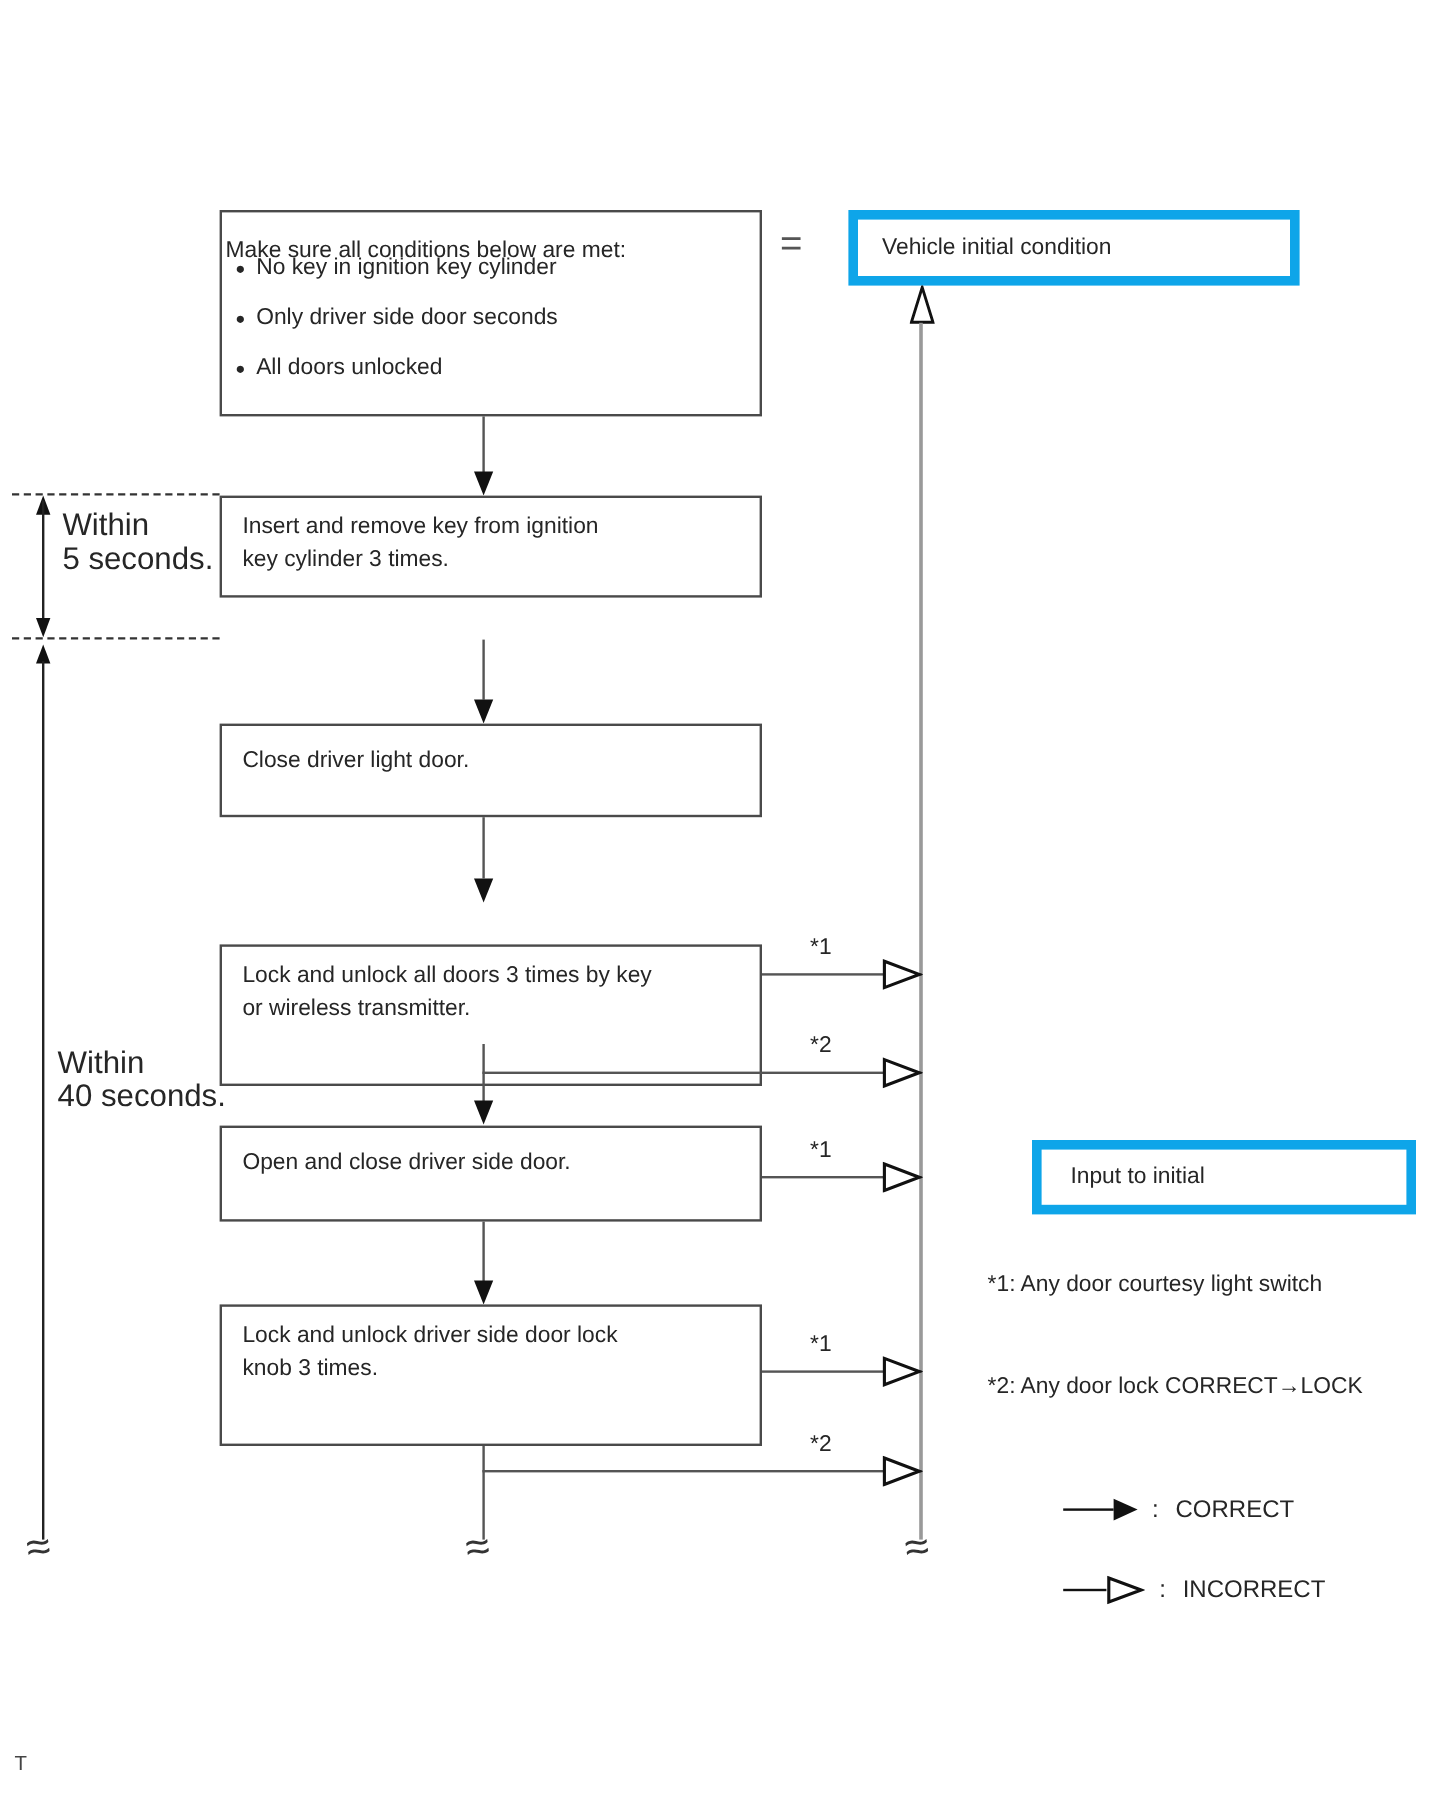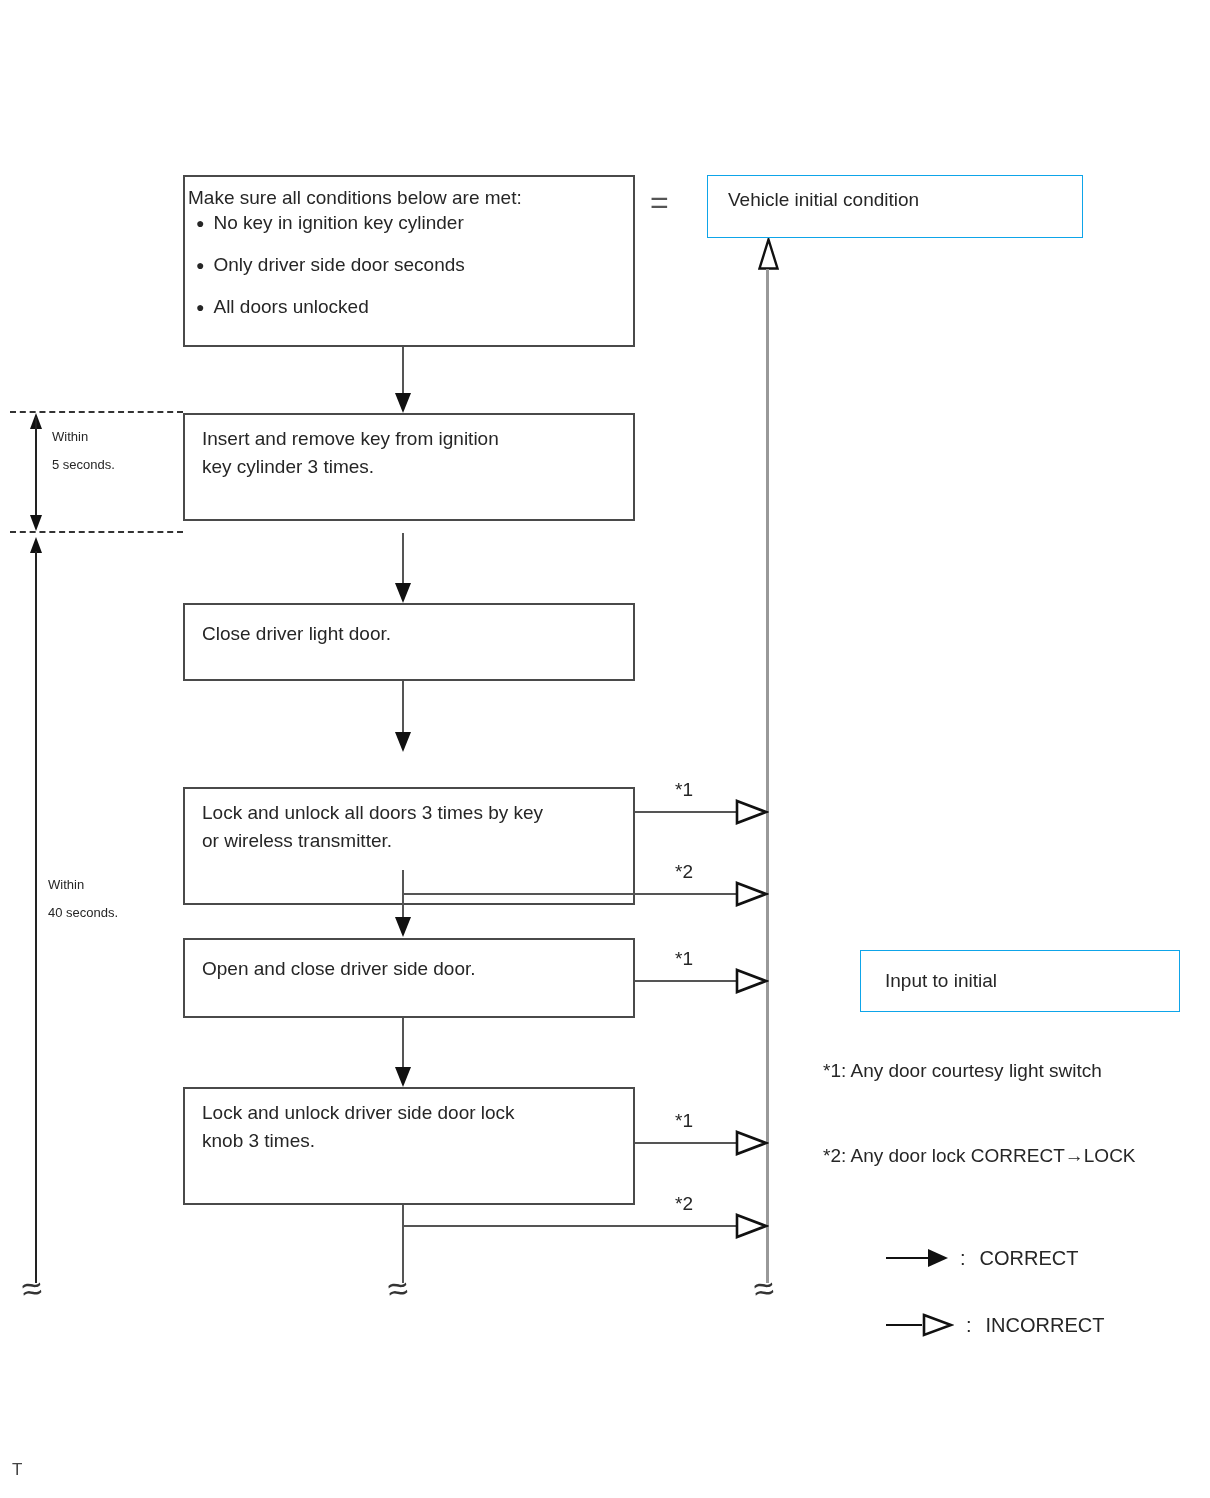--- a/index.html
+++ b/index.html
@@ -7,37 +7,37 @@
     position:relative;width:1210px;height:1498px;background:#ffffff;overflow:hidden;
     font-family:"Liberation Sans","DejaVu Sans",sans-serif;color:#262626;
   }
   .box{
     position:absolute;box-sizing:border-box;width:452px;background:#fff;
     border:2px solid #4a4a4a;font-size:19px;line-height:28px;
   }
   .step{padding:10px 18px 0 17px;}
   .pad15{padding-top:15px;}
   .sidebox{
-    position:absolute;box-sizing:border-box;background:#fff;border:1px solid #0ea5e9;
+    position:absolute;box-sizing:border-box;background:#fff;border:8px solid #0ea5e9;
     font-size:19px;line-height:24px;
   }
-  .cond-title{position:absolute;top:7px;left:3px;white-space:nowrap;}
+  .cond-title{position:absolute;top:18px;left:3px;white-space:nowrap;}
   .cond-row{position:absolute;left:11px;display:flex;align-items:center;gap:9px;white-space:nowrap;}
   .bullet{font-size:14px;line-height:22px;}
   .vline{position:absolute;width:2px;background:#555;}
   .hline{position:absolute;height:2px;background:#555;}
   .grayline{position:absolute;width:3px;background:#999;}
   .dash{position:absolute;height:0;border-top:2px dashed #333;}
   .mline{position:absolute;width:2px;background:#222;}
   .tri-down{position:absolute;width:0;height:0;border-left:8px solid transparent;border-right:8px solid transparent;border-top:20px solid #111;}
   .tri-up-s{position:absolute;width:0;height:0;border-left:6px solid transparent;border-right:6px solid transparent;border-bottom:16px solid #111;}
   .tri-down-s{position:absolute;width:0;height:0;border-left:6px solid transparent;border-right:6px solid transparent;border-top:16px solid #111;}
   .hollow{position:absolute;}
   .star{position:absolute;width:44px;text-align:center;font-size:19px;}
-  .timer{position:absolute;font-size:13px;line-height:28px;white-space:nowrap;}
+  .timer{position:absolute;font-size:26px;line-height:28px;white-space:nowrap;}
   .footnote{position:absolute;font-size:19px;line-height:29px;white-space:nowrap;}
   .squig{position:absolute;font-size:36px;color:#333;transform:rotate(-8deg);line-height:36px;}
   .legend-row{position:absolute;display:flex;align-items:center;height:28px;font-size:20px;}
   .legend-line{height:2px;background:#111;}
   .legend-tri-filled{width:0;height:0;border-top:9px solid transparent;border-bottom:9px solid transparent;border-left:20px solid #111;}
   .legend-colon{margin:0 14px 0 12px;}
   .equals{position:absolute;font-size:32px;color:#555;}
   .footer-mark{position:absolute;font-size:17px;color:#444;}
 </style>
 </head>
@@ -85,21 +85,21 @@
     <div>5 seconds.</div>
   </div>
 
   <div class="tri-up-s" style="left:30px;top:537px;"></div>
   <div class="mline" style="left:35px;top:551px;height:732px;"></div>
   <div class="timer" style="left:48px;top:871px;">
     <div>Within</div>
     <div>40 seconds.</div>
   </div>
 
-  <div class="box step" style="left:183px;top:413px;height:108px;">
+  <div class="box step" style="left:183px;top:413px;height:85px;">
     <div>Insert and remove key from ignition</div>
     <div>key cylinder 3 times.</div>
   </div>
 
   <div class="vline" style="left:402px;top:533px;height:50px;"></div>
   <div class="tri-down" style="left:395px;top:583px;"></div>
 
   <div class="box step pad15" style="left:183px;top:603px;height:78px;">
     <div>Close driver light door.</div>
   </div>

